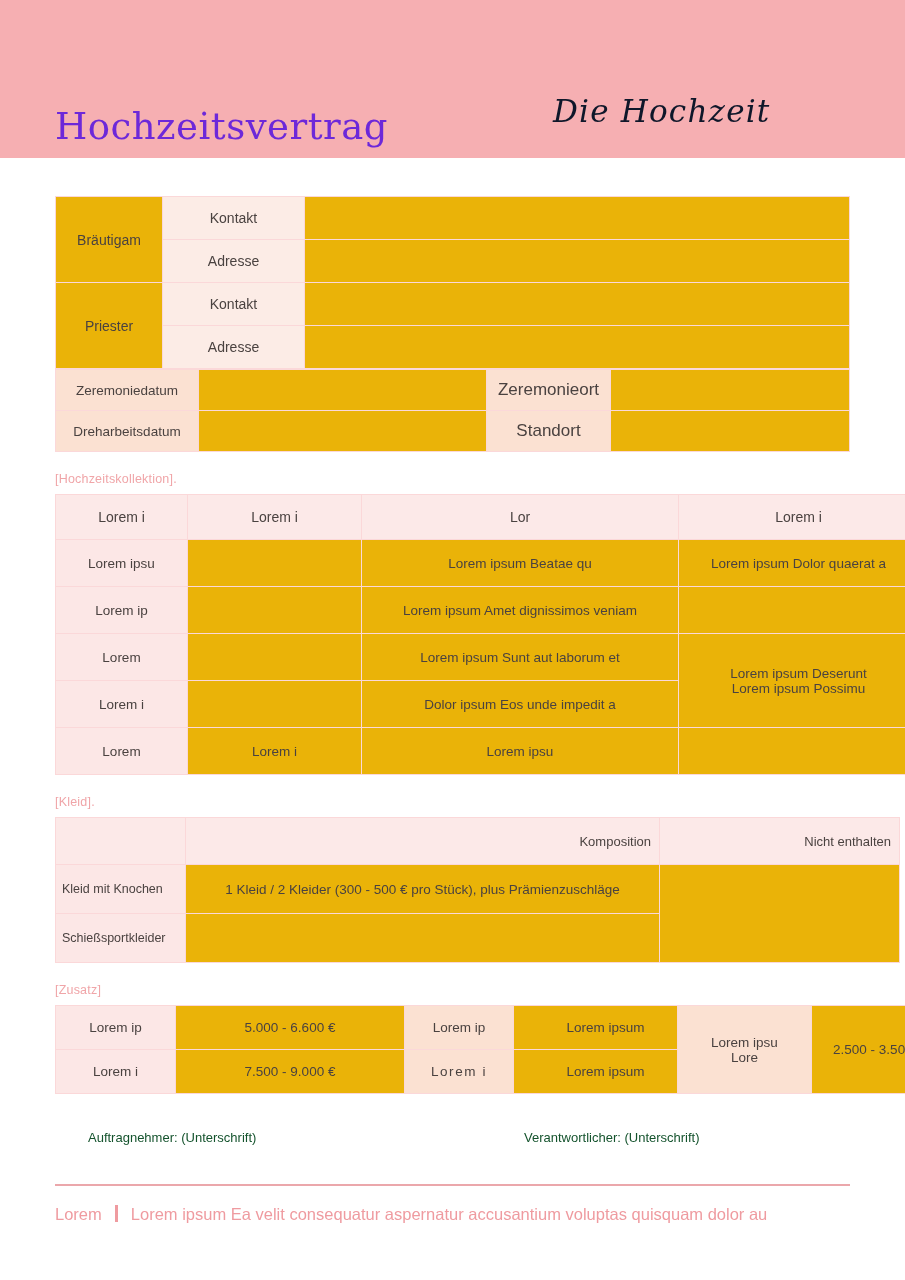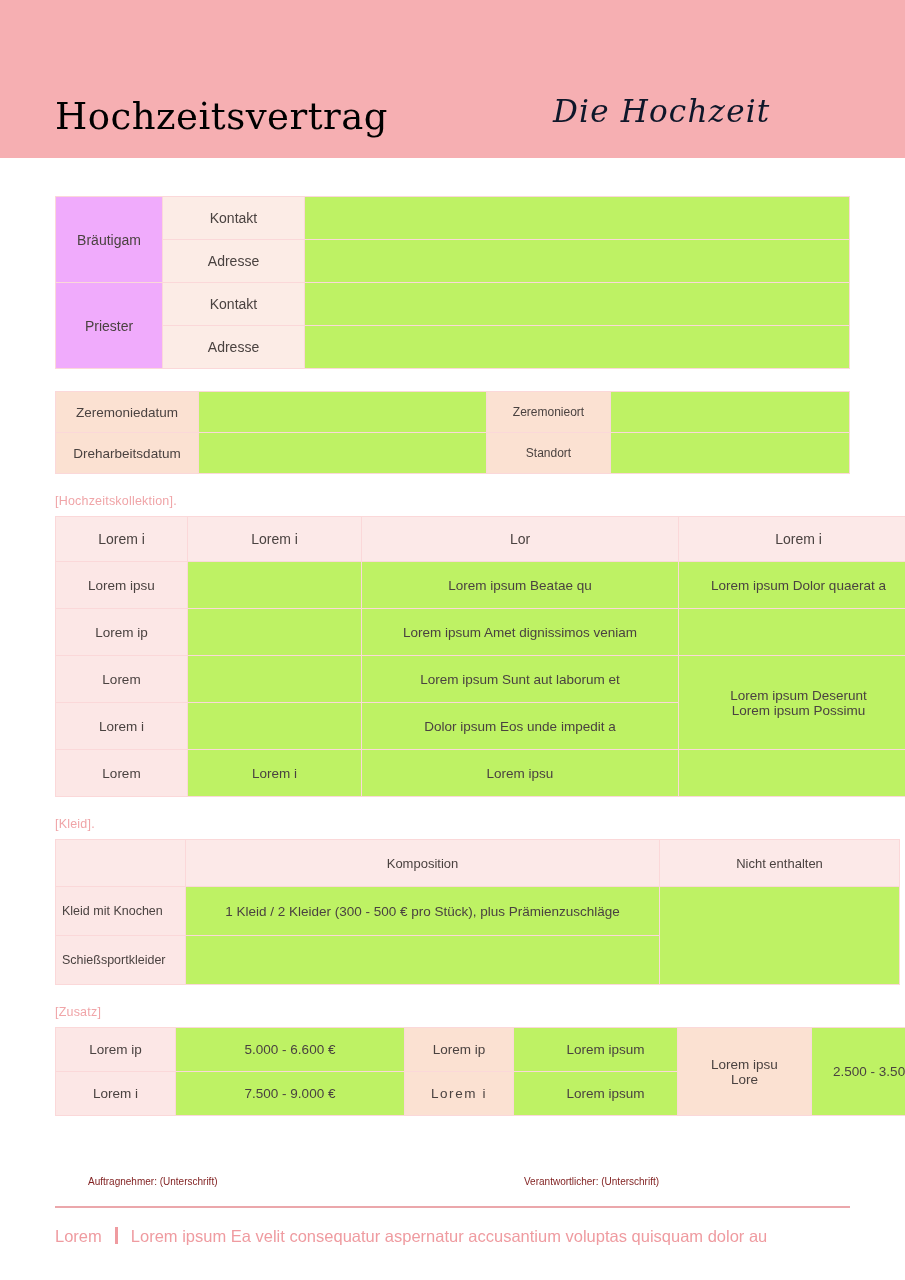--- a/index.html
+++ b/index.html
@@ -19,25 +19,25 @@
   .header-band {
     position: relative;
     width: 905px;
     height: 158px;
     background: #f6afb2;
     box-sizing: border-box;
   }
   .header-title {
     position: absolute;
     left: 55px;
-    top: 98px;
+    top: 108px;
     font-family: "DejaVu Serif", "Liberation Serif", serif;
     font-size: 37px;
     font-weight: 400;
-    color: #000000;
+    color: #6d28d9;
     letter-spacing: 0.5px;
     line-height: 1;
   }
   .header-brand {
     position: absolute;
     left: 553px;
     top: 96px;
     font-family: "DejaVu Serif", "Liberation Serif", serif;
     font-size: 31px;
     font-style: italic;
@@ -65,39 +65,39 @@
     font-weight: 400;
     font-size: 13.5px;
     color: #4a4240;
     padding: 6px 8px;
     vertical-align: middle;
     background: #fefcfc;
     text-align: center;
   }
 
   
-  .tint-label   { background: #f0abfc; }
+  .tint-label   { background: #eab308; }
   .tint-sub     { background: #fcece6; }
   .tint-deep    { background: #fbe1d2; }
   .tint-head    { background: #fce9e8; }
   .tint-col1    { background: #fce7e6; }
-  .tint-white   { background: #bef264; }
+  .tint-white   { background: #eab308; }
 
   
   .t-parties { margin-top: 38px; }
   .t-parties td { height: 34px; padding: 4px 8px; }
   .t-parties .c-party { width: 90px; font-size: 14px; }
   .t-parties .c-field { width: 125px; font-size: 14px; }
 
   
-  .t-ceremony { margin-top: 22px; }
+  .t-ceremony { }
   .t-ceremony td { height: 32px; padding: 4px 8px; }
   .t-ceremony .c-lab  { width: 126px; font-size: 13.5px; }
   .t-ceremony .c-val  { width: 271px; }
-  .t-ceremony .c-lab2 { width: 107px; font-size: 12px; }
+  .t-ceremony .c-lab2 { width: 107px; font-size: 17px; }
 
   
   .section-label {
     margin: 20px 0 8px 0;
     font-size: 12.5px;
     color: #f0a5a8;
     letter-spacing: 0.2px;
   }
 
   
@@ -106,43 +106,43 @@
   .t-collection .col-b { width: 157px; }
   .t-collection .col-c { width: 300px; }
   .t-collection .col-d { width: 223px; }
   .t-collection .hrow td { height: 32px; font-size: 14px; }
 
   
   .t-dress td { height: 36px; }
   .t-dress .col-a { width: 115px; font-size: 12.5px; text-align: left; padding-left: 6px; }
   .t-dress .col-b { width: 457px; }
   .t-dress .col-c { width: 223px; margin-top: 20px; }
-  .t-dress .hrow td { height: 34px; font-size: 13px; }
+  .t-dress .hrow td { height: 34px; font-size: 13px; text-align: right; }
 
   
   .t-extras td { height: 31px; font-size: 13.5px; }
   .t-extras .x-a { width: 103px; }
   .t-extras .x-b { width: 212px; }
   .t-extras .x-c { width: 92px; }
   .t-extras .x-d { width: 127px; padding-left: 28px; }
   .t-extras .x-e { width: 117px; }
   .t-extras .x-f { width: 117px; }
   .t-extras .spaced { letter-spacing: 1.6px; }
 
   
   .signatures {
     position: relative;
     height: 62px;
     margin-top: 28px;
   }
   .sig {
     position: absolute;
-    top: 32px;
-    font-size: 10px;
-    color: #7f1d1d;
+    top: 8px;
+    font-size: 13px;
+    color: #14532d;
   }
   .sig-left  { left: 33px; }
   .sig-right { left: 469px; }
 
   
   .footer-rule {
     width: 795px;
     height: 2px;
     background: #eba7ab;
     margin: 0;

